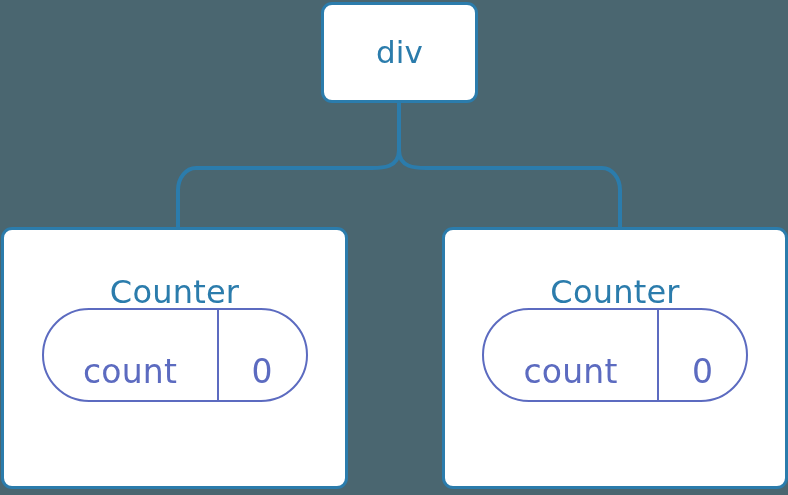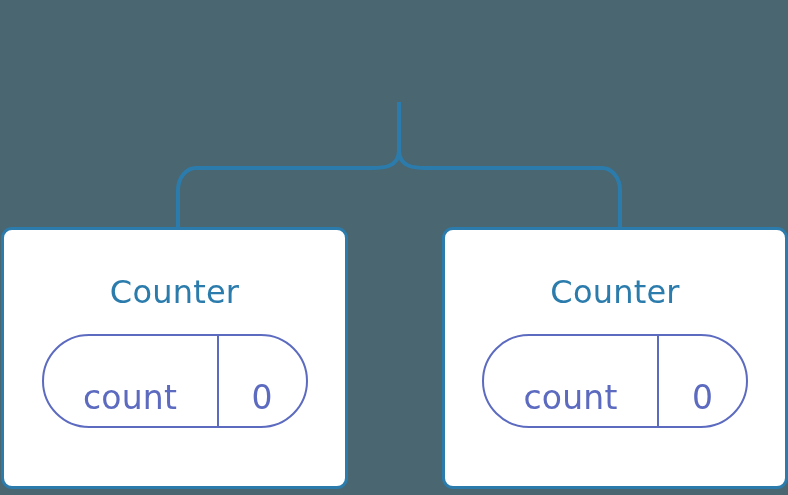--- a/index.html
+++ b/index.html
@@ -77,21 +77,20 @@
   #counter-node-1 {
     left: 442px;
     width: 346px;
   }
 
   .child-title {
     font-size: 32px;
     line-height: 1;
     color: #2b7cac;
     letter-spacing: 0.2px;
-    margin-bottom: 26px;
   }
 
   
   .state-pill {
     width: 266px;
     height: 94px;
     border: 2px solid #5c6bc0;
     border-radius: 47px;
     box-sizing: border-box;
     display: flex;
@@ -152,20 +151,23 @@
                L 178 227"></path>
 
       <path d="M 399 150
                C 399 168, 416 168, 426 168
                L 602 168
                C 612 168, 620 178, 620 190
                L 620 227"></path>
     </g>
   </svg>
 
+  <div id="root-node" class="node-box">
+    <span class="root-label">div</span>
+  </div>
 
   <div id="counter-node-0" class="node-box child-node">
     <span class="child-title">Counter</span>
     <div class="state-pill">
       <div class="pill-key">
         <span class="pill-key-text">count</span>
       </div>
       <div class="pill-value">
         <span class="pill-value-text">0</span>
       </div>

